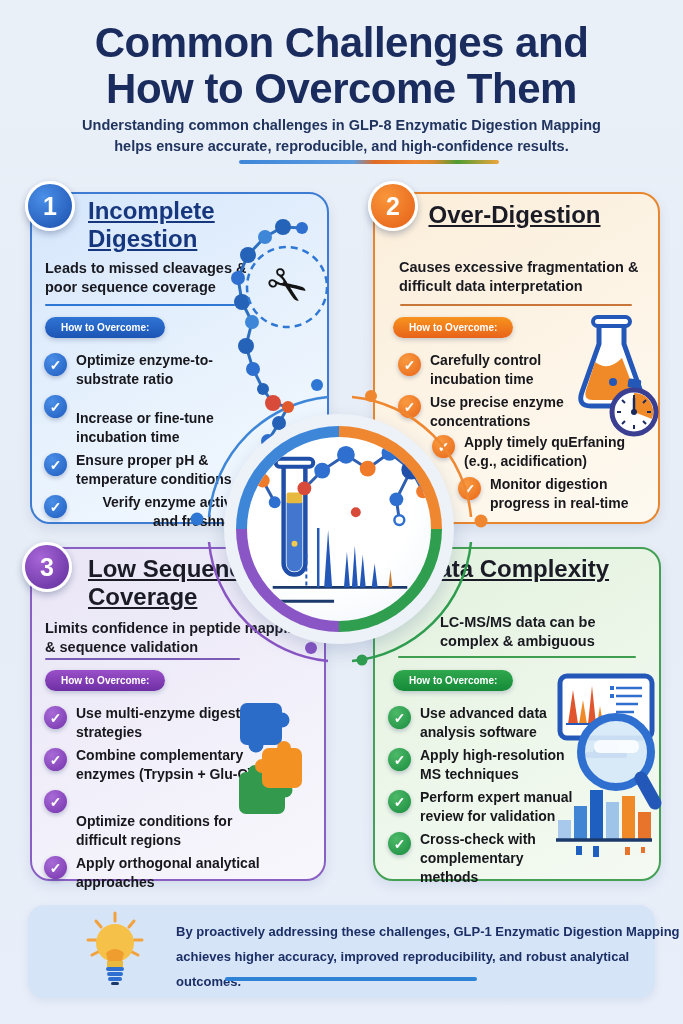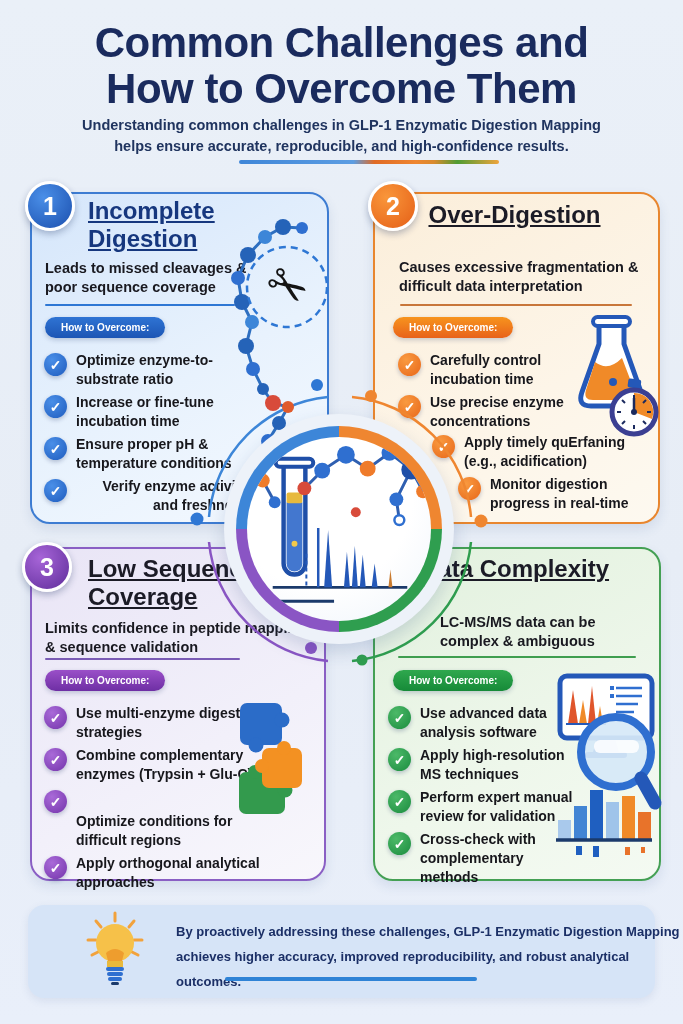--- a/index.html
+++ b/index.html
@@ -70,41 +70,41 @@
 </head>
 <body>
 
 <div class="canvas">
 
   <div class="h1">
     <div>Common Challenges and</div>
     <div>How to Overcome Them</div>
   </div>
   <div class="sub">
-    <div>Understanding common challenges in GLP-1 Enzymatic Digestion Mapping</div>
+    <div>Understanding common challenges in GLP-8 Enzymatic Digestion Mapping</div>
     <div>helps ensure accurate, reproducible, and high-confidence results.</div>
   </div>
   <div class="grad-rule"></div>
 
   <div class="card c1"></div>
   <div class="badge bg-blue" style="left:25px;top:181px;">
     <span>1</span>
   </div>
   <div class="ctitle navy" style="left:88px;top:197px;width:195px;">Incomplete Digestion</div>
   <div class="cdesc" style="left:45px;top:259px;width:235px;">Leads to missed cleavages &amp; poor sequence coverage</div>
   <div class="divider" style="left:45px;top:304px;width:190px;background:#2e77d4;"></div>
   <div class="pill pill-blue" style="left:45px;top:317px;">How to Overcome:</div>
   <div class="bullets" style="left:44px;top:351px;">
     <div class="bul">
       <span class="chk chk-blue">✓</span>
       <span class="btx" style="width:172px;">Optimize enzyme-to-substrate ratio</span>
     </div>
     <div class="bul">
       <span class="chk chk-blue">✓</span>
-      <span class="btx" style="width:172px;">Increase or fine-tune incubation time</span>
+      <span class="btx" style="width:172px;margin-top:16px;">Increase or fine-tune incubation time</span>
     </div>
     <div class="bul">
       <span class="chk chk-blue">✓</span>
       <span class="btx" style="width:172px;">Ensure proper pH &amp; temperature conditions</span>
     </div>
     <div class="bul">
       <span class="chk chk-blue">✓</span>
       <span class="btx" style="width:172px;text-align:right;">Verify enzyme activity and freshness</span>
     </div>
   </div>

